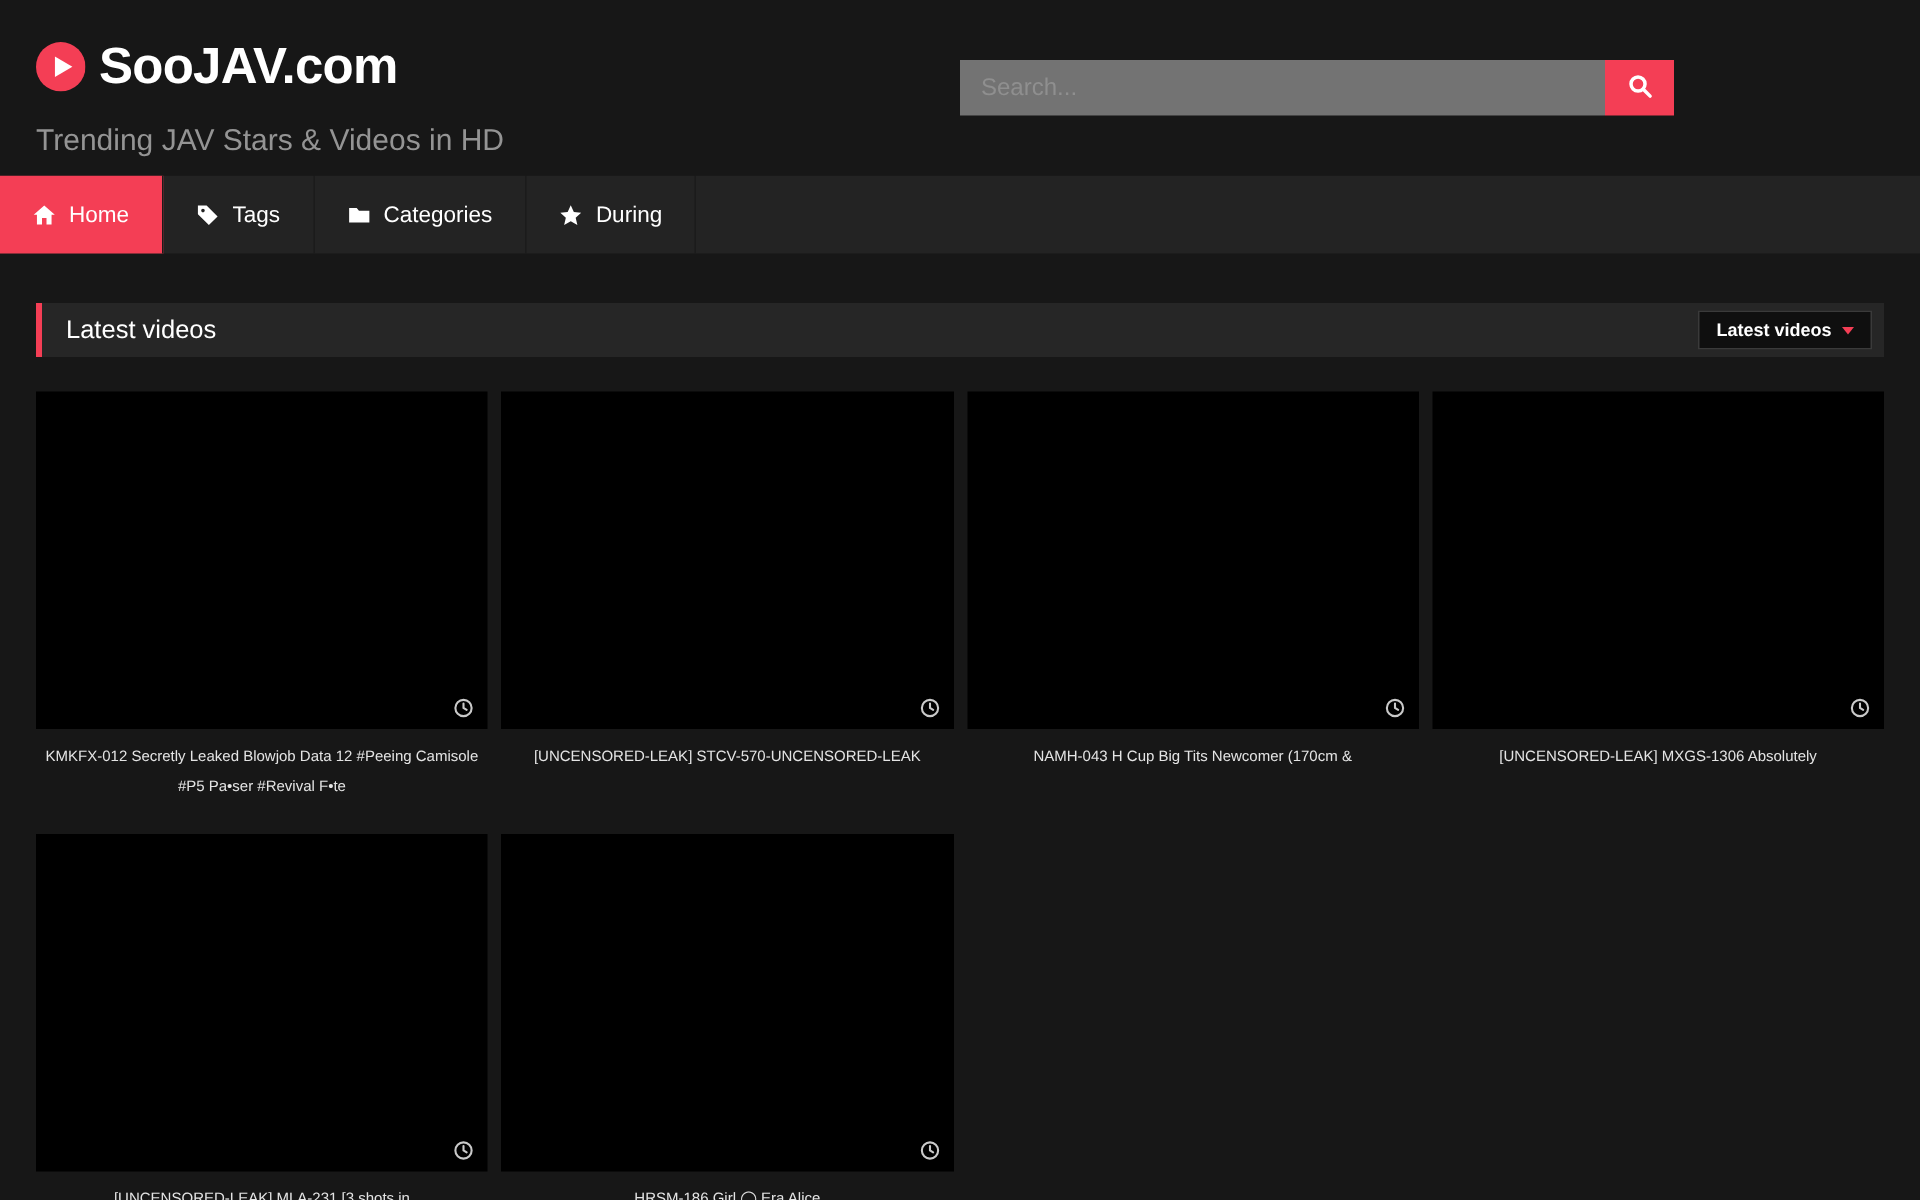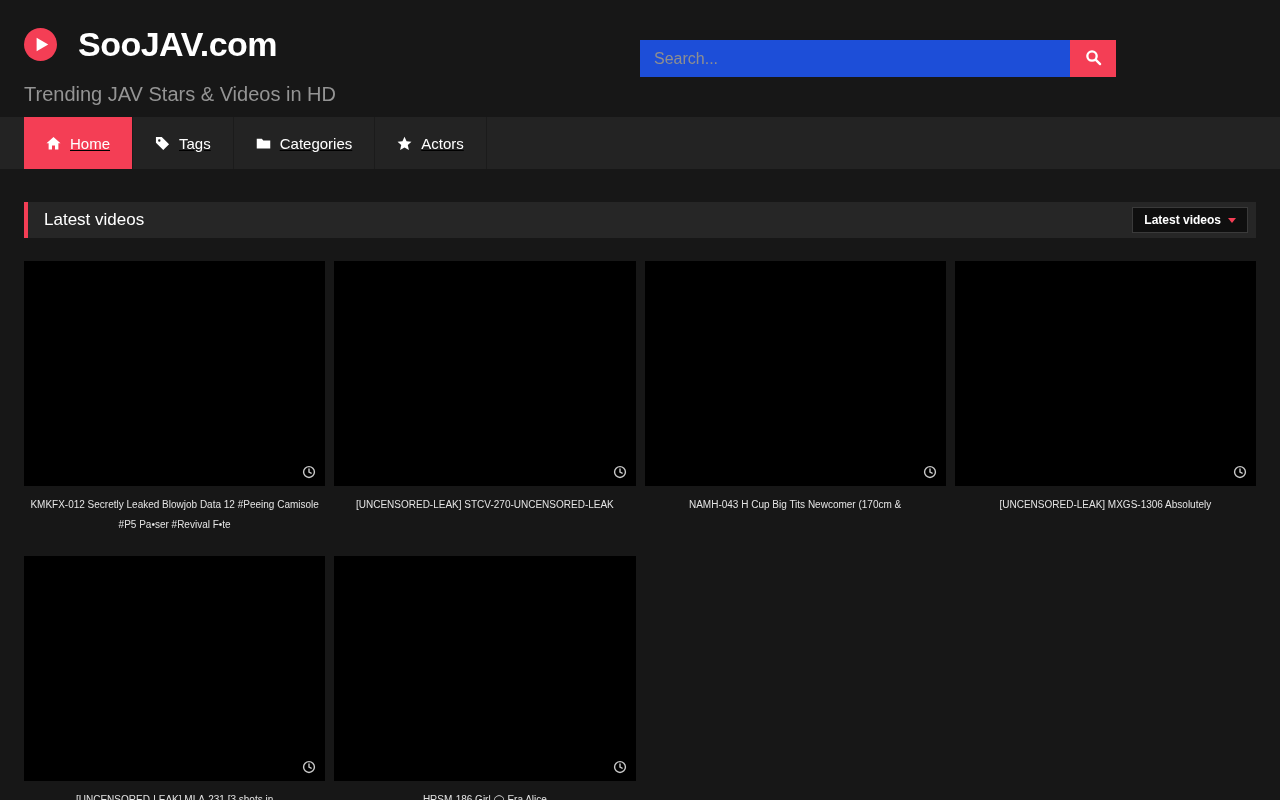--- a/index.html
+++ b/index.html
@@ -11,36 +11,36 @@
   *{box-sizing:border-box;}
   html,body{margin:0;padding:0;}
   body{
     width:1280px;height:800px;overflow:hidden;
     background:var(--page-bg);
     font-family:"Liberation Sans", sans-serif;
   }
   
   header{position:relative;height:117px;background:var(--page-bg);}
   .brand{position:absolute;left:24px;top:25px;}
-  .logo{display:flex;align-items:center;gap:21px;text-decoration:none;cursor:pointer;}
+  .logo{display:flex;align-items:center;gap:9px;text-decoration:none;cursor:pointer;}
   .logo-icon svg{display:block;}
   .logo-text{color:#fff;font-size:34px;font-weight:bold;letter-spacing:-0.5px;}
   .tagline{margin-top:19px;color:#949494;font-size:20px;}
   .search{position:absolute;left:640px;top:40px;display:flex;}
   .search input{
-    width:430px;height:37px;background:#1d4ed8;border:none;outline:none;
+    width:430px;height:37px;background:#737373;border:none;outline:none;
     color:#cfcfcf;padding:0 14px;font-size:16px;font-family:"Liberation Sans",sans-serif;
   }
   .search input::placeholder{color:#8f8f8f;}
   .search button{
     width:46px;height:37px;background:var(--accent);border:none;cursor:pointer;
     display:flex;align-items:center;justify-content:center;
   }
   
-  nav{height:52px;background:var(--nav-bg);display:flex;padding-left:24px;text-decoration:underline;}
+  nav{height:52px;background:var(--nav-bg);display:flex;}
   .nav-item{
     display:flex;align-items:center;gap:9px;padding:0 22px;
     color:#fff;font-size:15px;cursor:pointer;border-right:1px solid #1b1b1b;
   }
   .nav-item.active{background:var(--accent);}
   .nav-item svg{display:block;}
   
   main{margin:0 24px;}
   .section-bar{
     margin-top:33px;height:36px;background:var(--panel-bg);
@@ -123,21 +123,21 @@
       </svg>
     </span>
     <span>Categories</span>
   </div>
   <div class="nav-item">
     <span>
       <svg width="15" height="15" viewBox="0 0 16 16" fill="#ffffff">
         <polygon points="8,0.8 10.2,5.6 15.4,6.2 11.5,9.7 12.7,14.9 8,12.2 3.3,14.9 4.5,9.7 0.6,6.2 5.8,5.6"></polygon>
       </svg>
     </span>
-    <span>Actors</span>
+    <span>During</span>
   </div>
 </nav>
 
 <main>
   <div class="section-bar">
     <h2 class="section-title">Latest videos</h2>
     <button class="sort-btn">
       <span>Latest videos</span>
       <span class="caret-down"></span>
     </button>
@@ -159,21 +159,21 @@
 
     <a class="card">
       <div class="thumb">
         <span class="clock">
           <svg width="14" height="14" viewBox="0 0 16 16" fill="none" stroke="#c9c9c9" stroke-width="1.6" stroke-linecap="round">
             <circle cx="8" cy="8" r="6.2"></circle>
               <path d="M8 4.6 V8 L10.4 9.4"></path>
           </svg>
         </span>
       </div>
-      <div class="video-title">[UNCENSORED-LEAK] STCV-270-UNCENSORED-LEAK</div>
+      <div class="video-title">[UNCENSORED-LEAK] STCV-570-UNCENSORED-LEAK</div>
     </a>
 
 
 
     <a class="card">
       <div class="thumb">
         <span class="clock">
           <svg width="14" height="14" viewBox="0 0 16 16" fill="none" stroke="#c9c9c9" stroke-width="1.6" stroke-linecap="round">
             <circle cx="8" cy="8" r="6.2"></circle>
               <path d="M8 4.6 V8 L10.4 9.4"></path>

